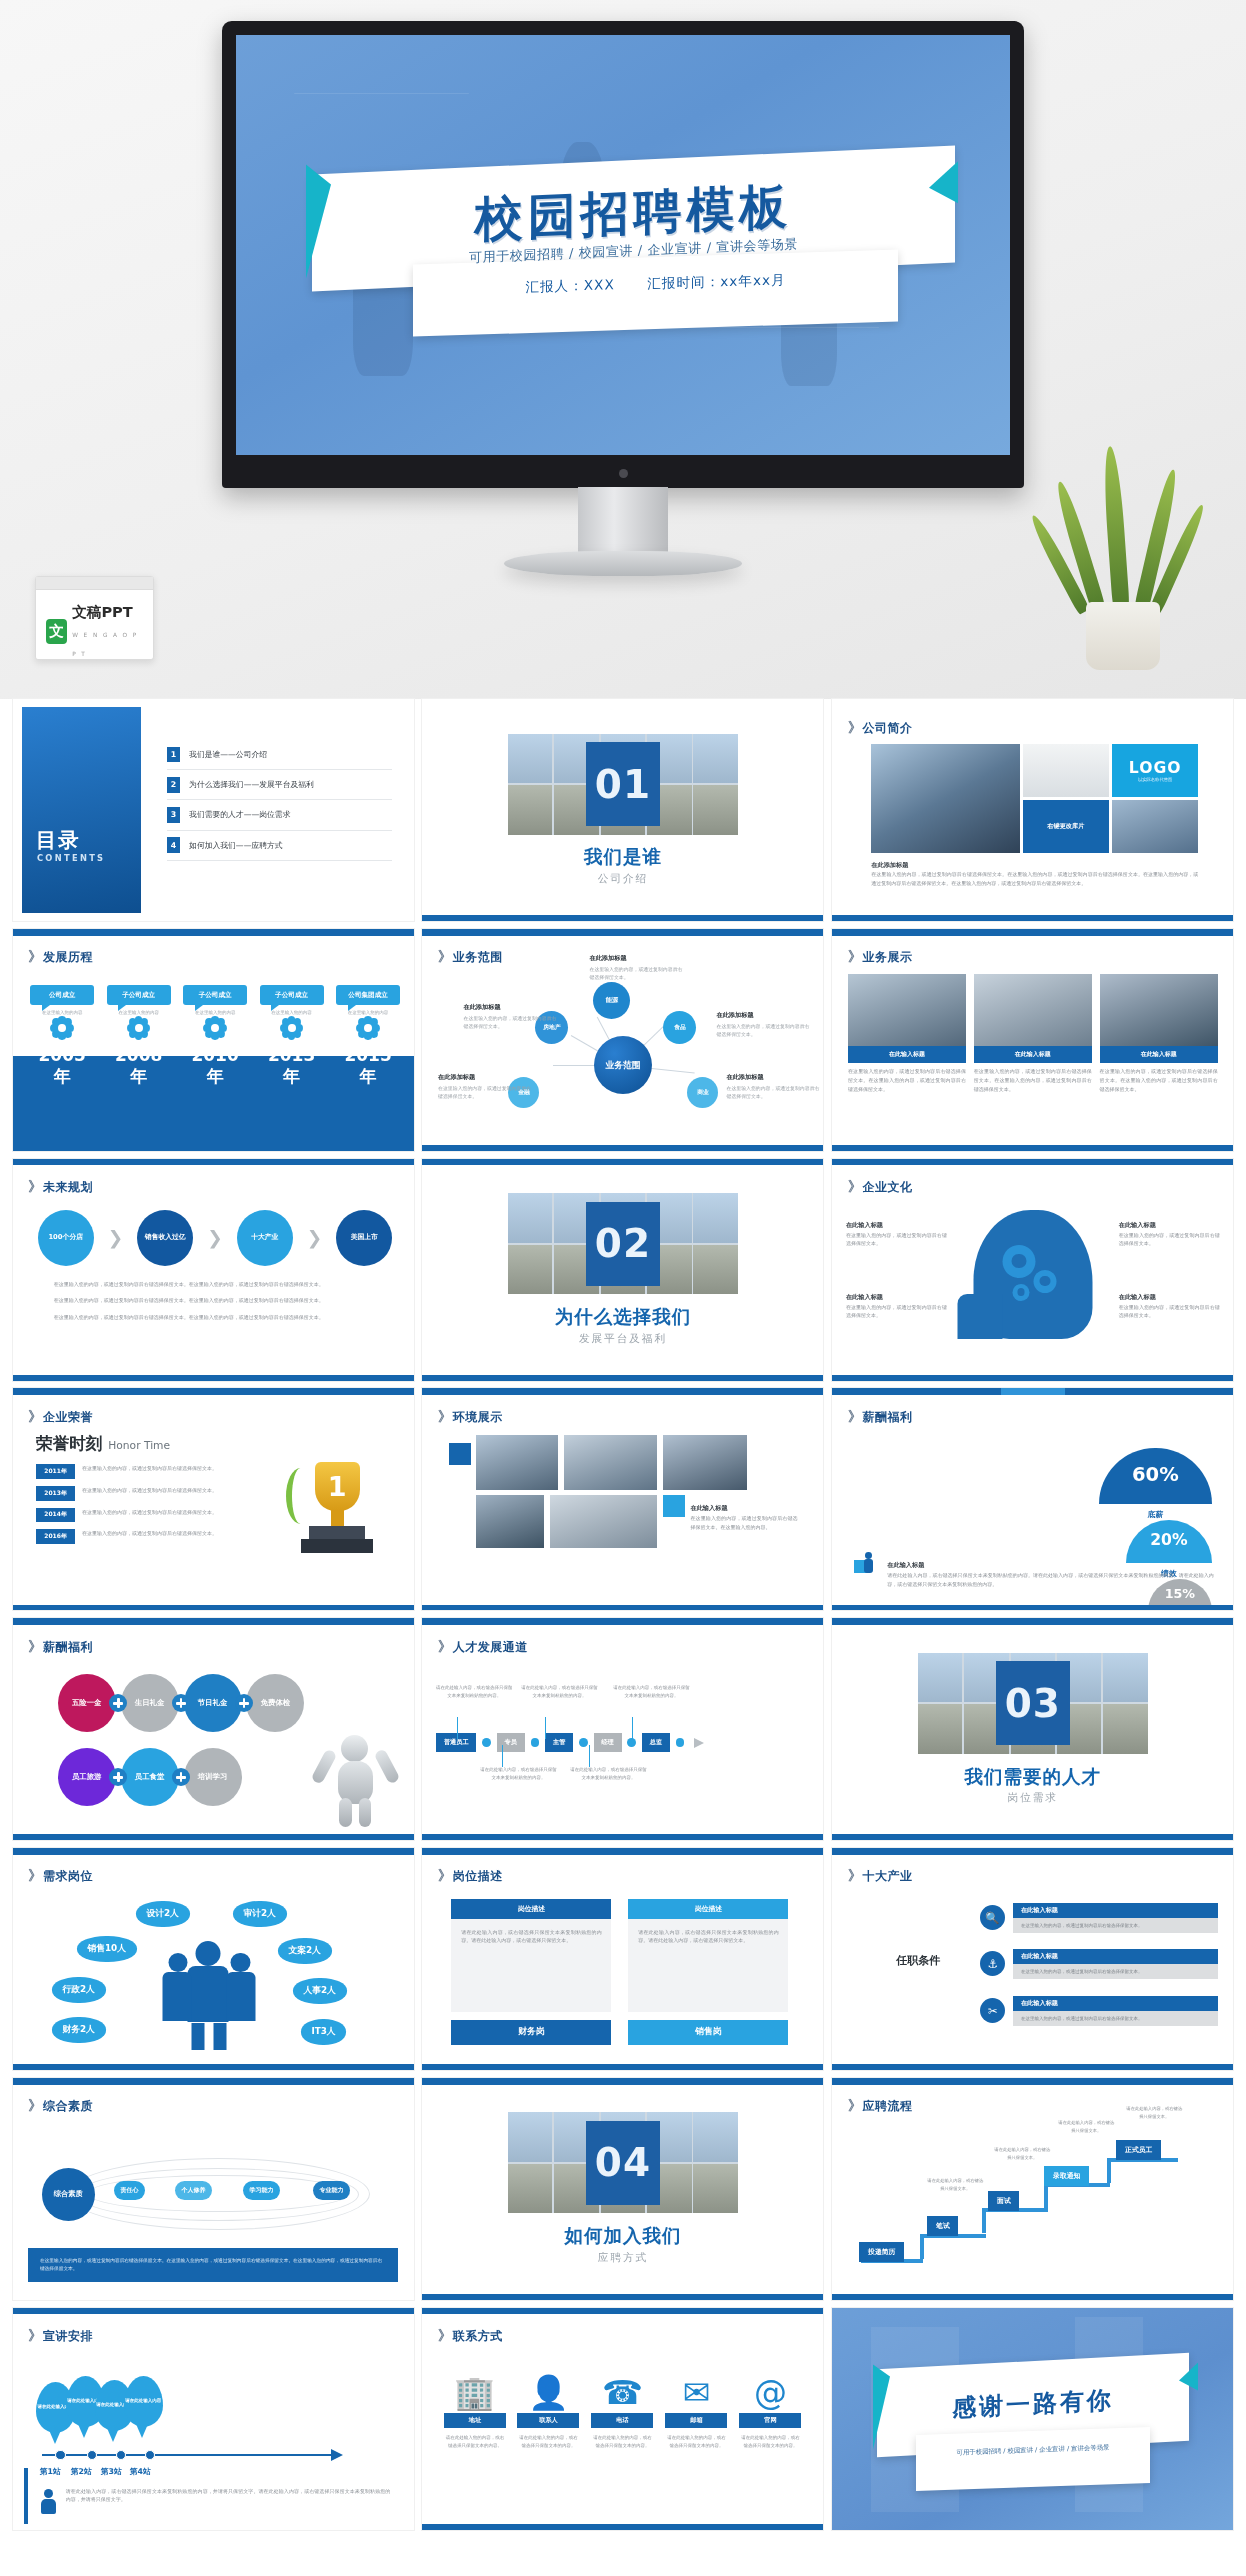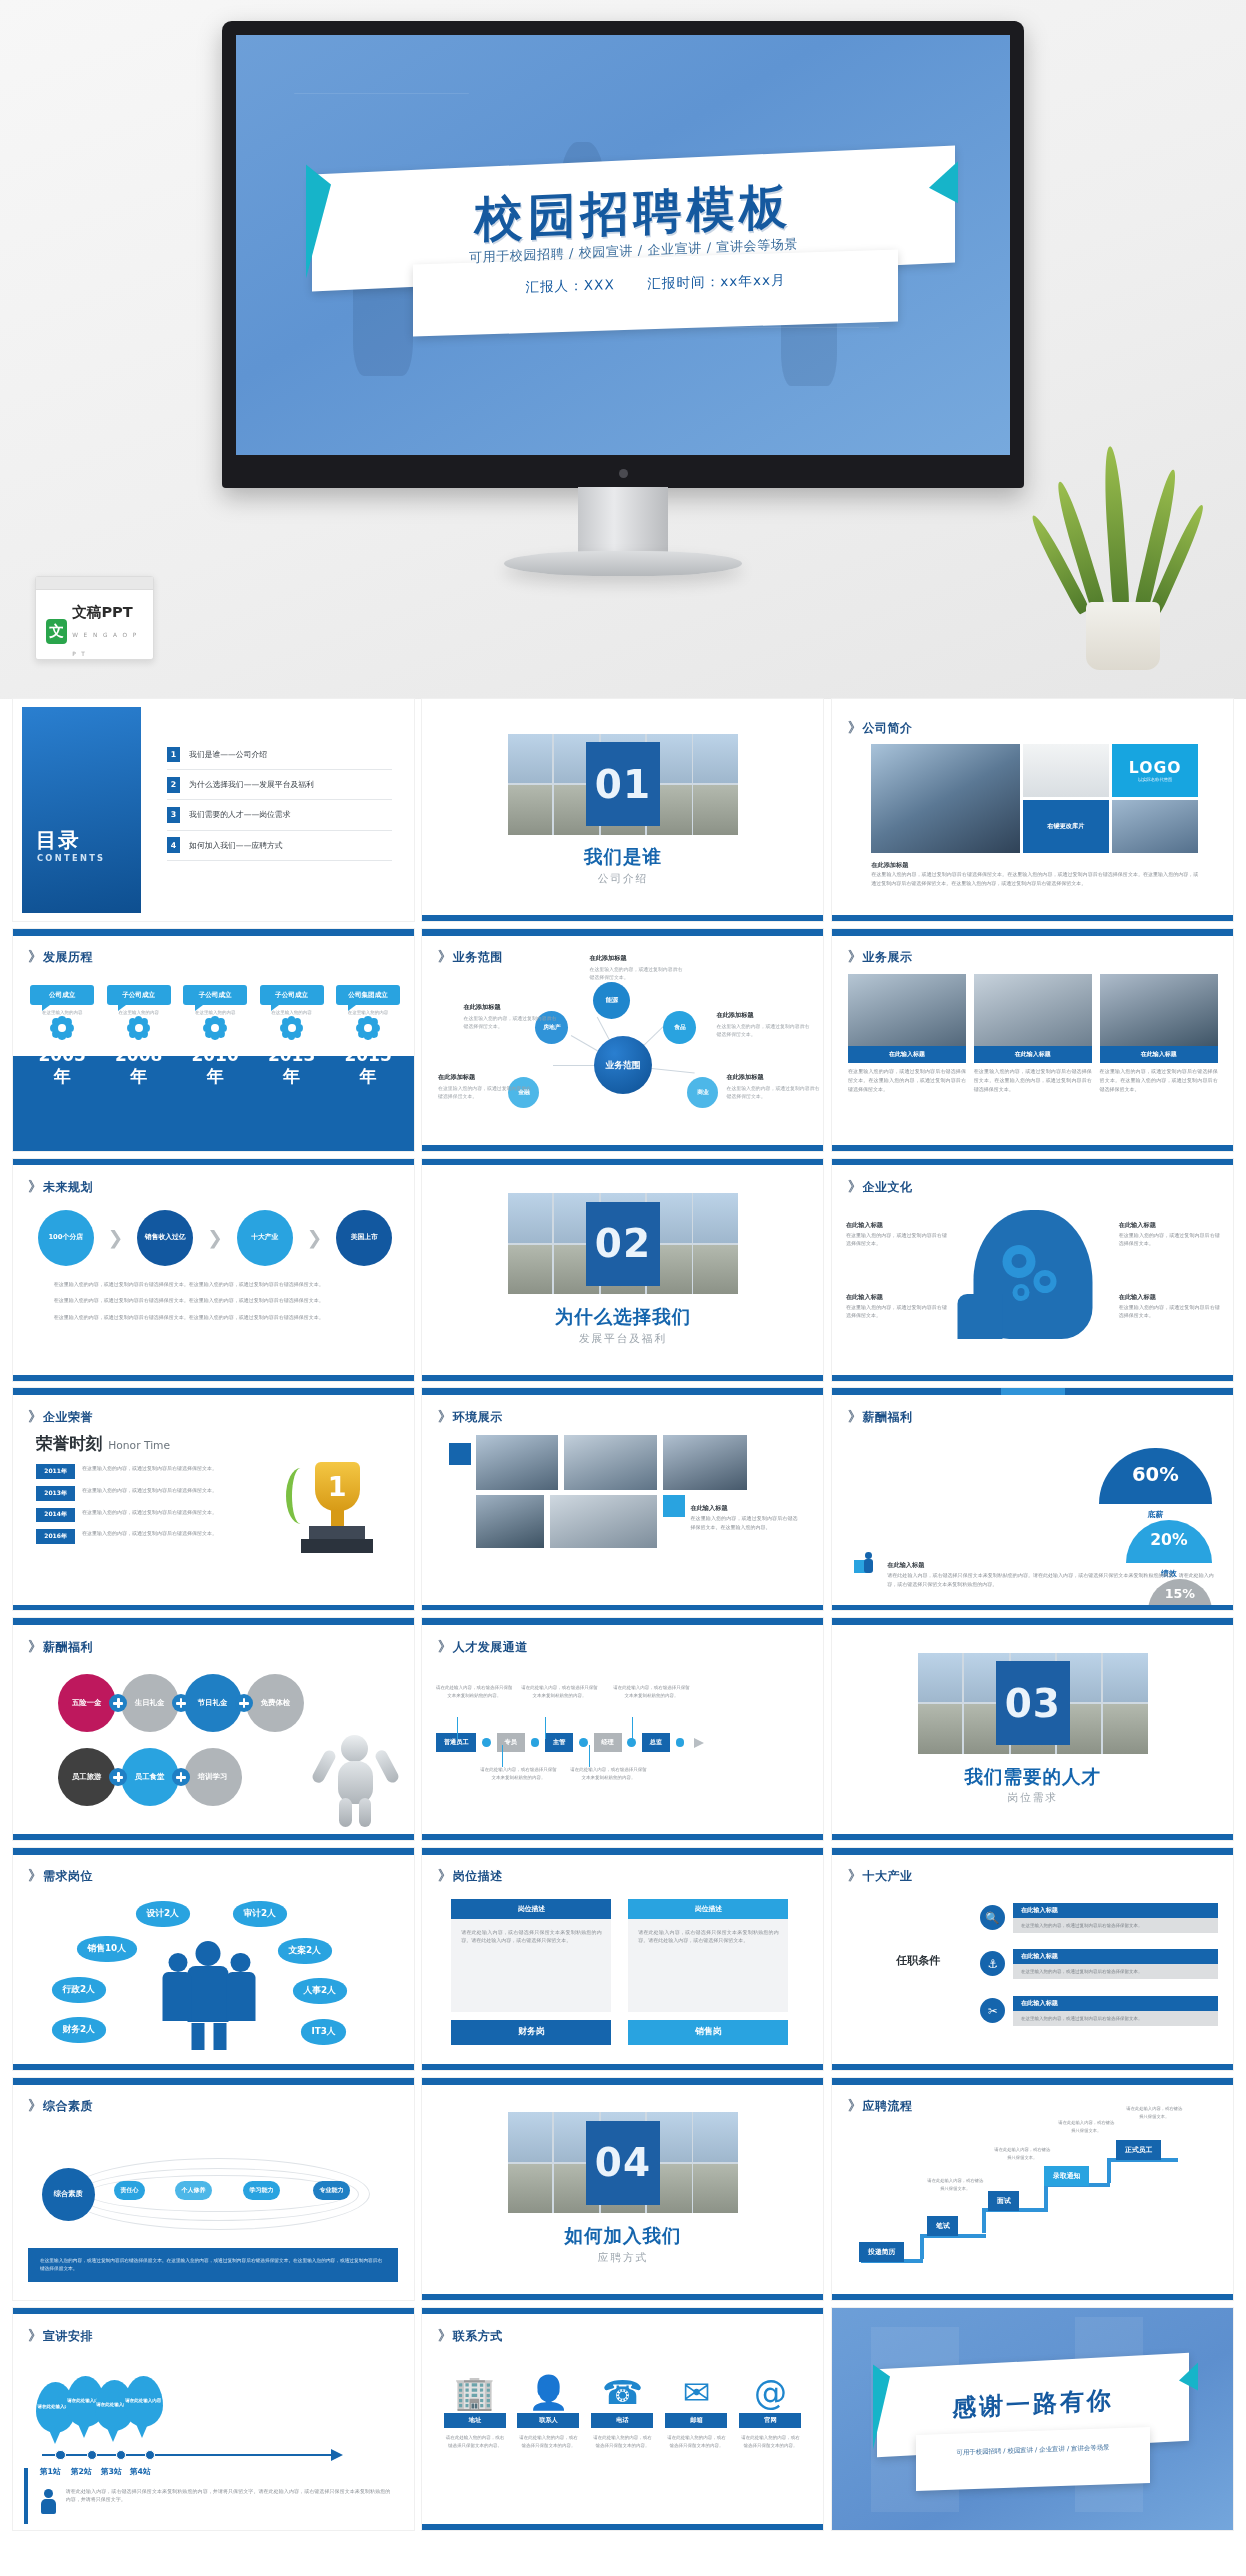--- a/index.html
+++ b/index.html
@@ -595,21 +595,21 @@
       <div class="bf-row" style="left:45px;top:56px;">
         <div class="bf-c" style="background:#be185d;">五险一金</div>
         <div class="plus"></div>
         <div class="bf-c" style="background:#b0b5b9;">生日礼金</div>
         <div class="plus"></div>
         <div class="bf-c" style="background:#1f7fc4;">节日礼金</div>
         <div class="plus"></div>
         <div class="bf-c" style="background:#b0b5b9;">免费体检</div>
       </div>
       <div class="bf-row" style="left:45px;top:130px;">
-        <div class="bf-c" style="background:#404040;">员工旅游</div>
+        <div class="bf-c" style="background:#6d28d9;">员工旅游</div>
         <div class="plus"></div>
         <div class="bf-c" style="background:#29a3e0;">员工食堂</div>
         <div class="plus"></div>
         <div class="bf-c" style="background:#b0b5b9;">培训学习</div>
       </div>
       <div class="mascot">
         <div class="mh"></div>
           <div class="mb"></div>
         <div class="ma" style="left:3.9px;transform:rotate(28deg);"></div>
         <div class="ma" style="right:3.9px;transform:rotate(-28deg);"></div>

